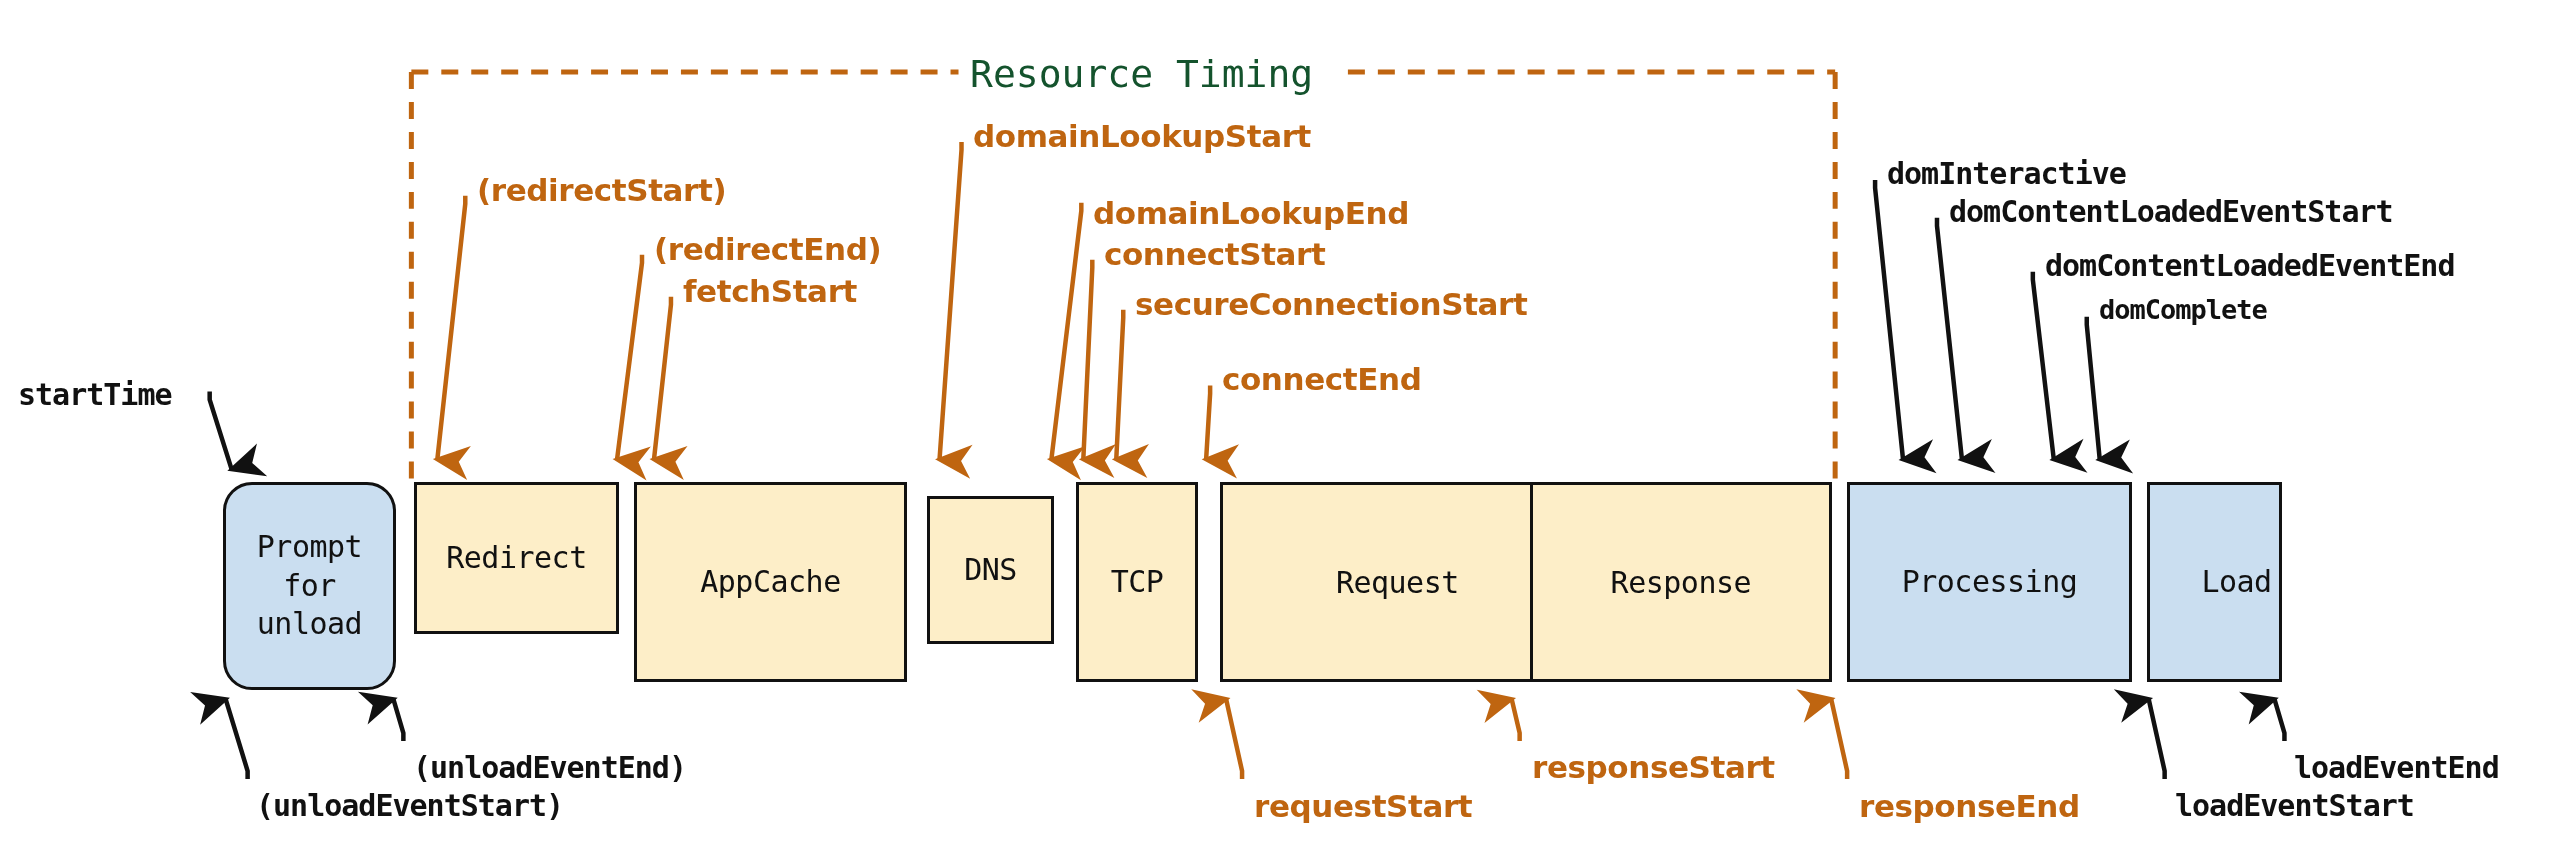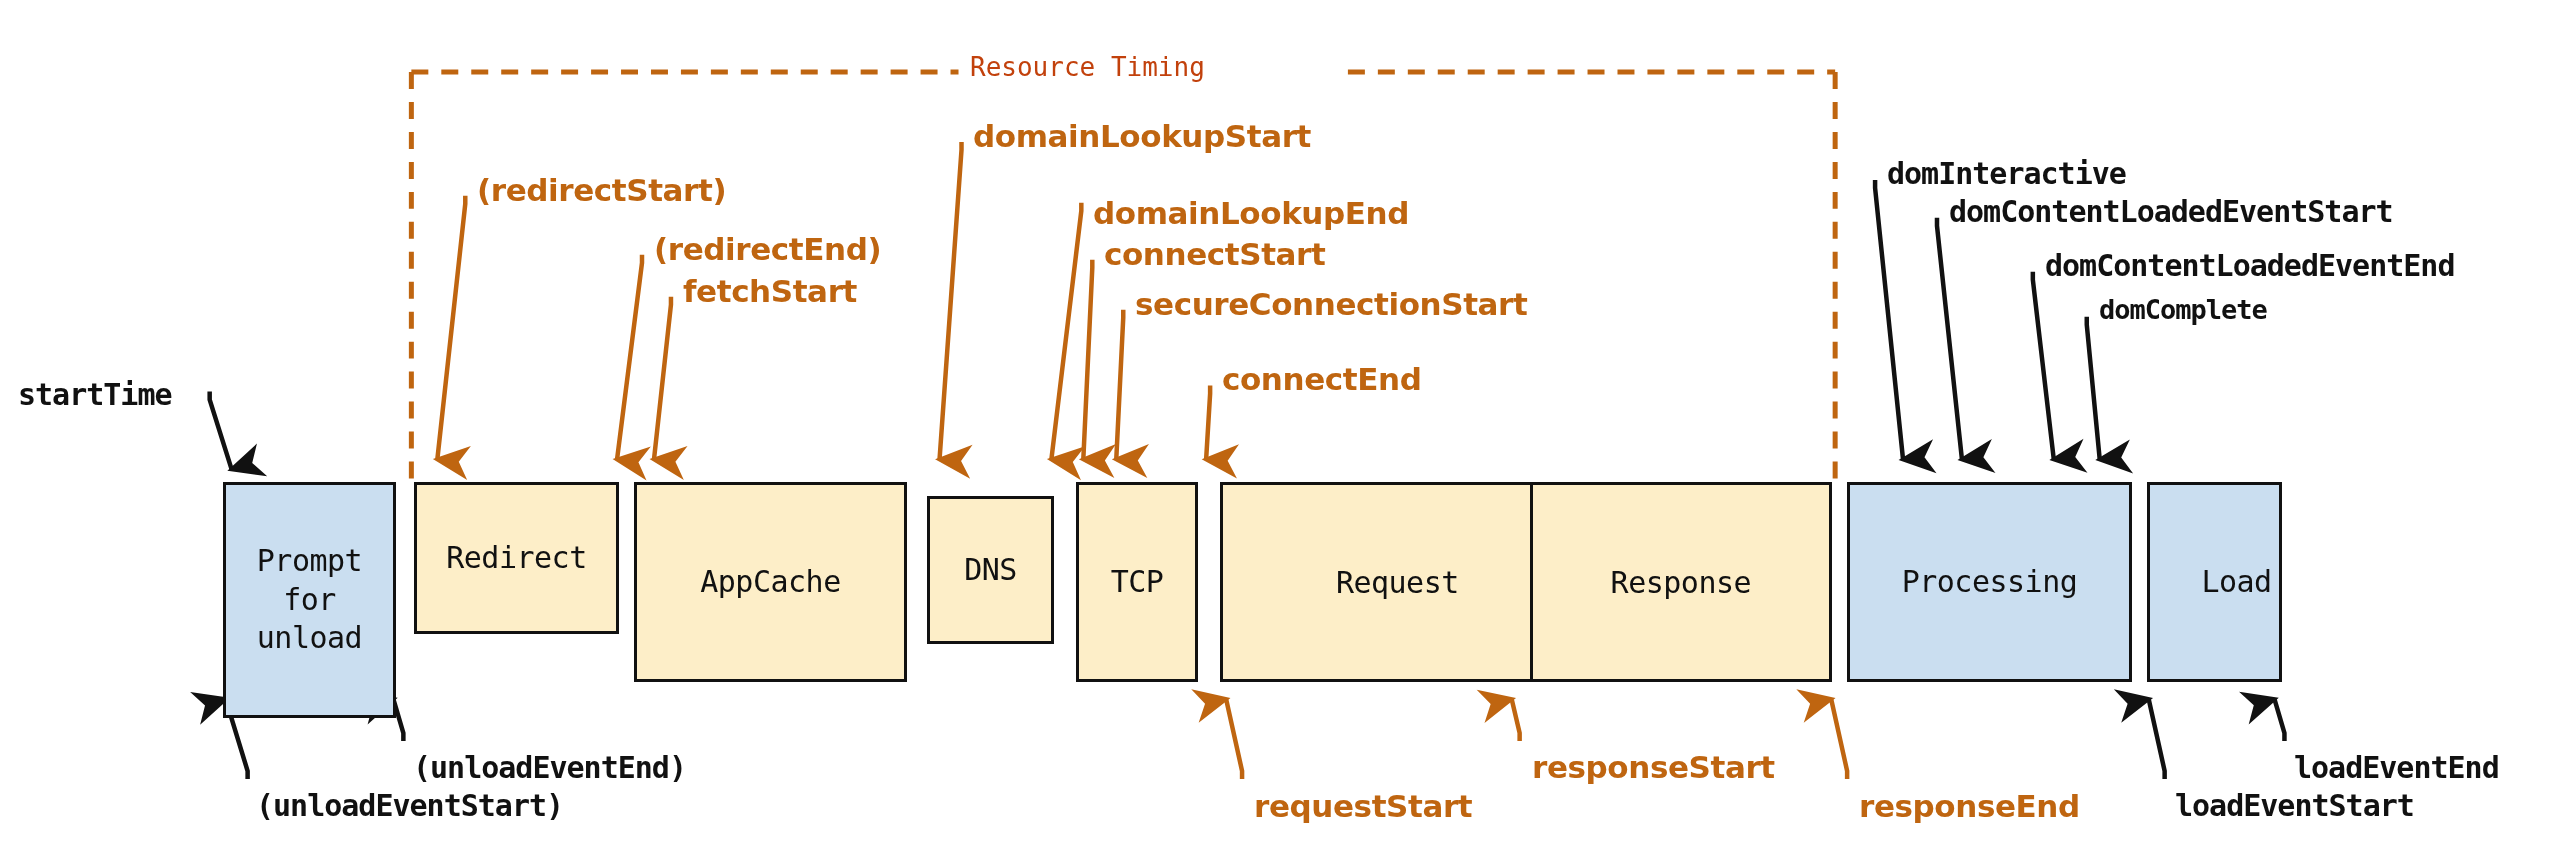--- a/index.html
+++ b/index.html
@@ -65,23 +65,23 @@
     font-family:"DejaVu Sans","Liberation Sans",sans-serif;
     letter-spacing:-0.4px;
   }
   .lbl.black.mono{font-family:"DejaVu Sans Mono","Liberation Mono",monospace;font-weight:bold;letter-spacing:-1px;}
 
   
   #overlay{position:absolute;left:0;top:0;width:2576px;height:867px;pointer-events:none;}
 
   .rt-title{
     position:absolute;
-    color:#c2410c;
-    font-family:"DejaVu Sans Mono","Liberation Mono",monospace;
-    font-size:26px;
+    color:#14532d;
+    font-family:"DejaVu Sans Mono","Liberation Mono",monospace;
+    font-size:38px;
     white-space:nowrap;
     letter-spacing:0px;
   }
 </style>
 </head>
 <body>
 
 <div id="stage">
 
   <svg id="overlay" viewBox="0 0 2580 868" xmlns="http://www.w3.org/2000/svg">
@@ -149,21 +149,21 @@
       <path d="M1244,780 L1244,772 L1228,700"></path>
 
       <path d="M1522,742 L1522,734 L1514,700"></path>
 
       <path d="M1850,780 L1850,772 L1834,700"></path>
     </g>
   </svg>
 
   <div class="rt-title" style="left:970px;top:52px;">Resource Timing</div>
 
-  <div class="phase-box blue" style="left:223px;top:482px;width:173px;height:236px;">
+  <div class="phase-box blue" style="left:223px;top:482px;width:173px;height:208px;border-radius:29px;">
     <span>
       <span>Prompt</span><br>
       <span>for</span><br>
       <span>unload</span>
     </span>
   </div>
 
   <div class="phase-box yellow" style="left:414px;top:482px;width:205px;height:152px;">
     <span>Redirect</span>
   </div>

